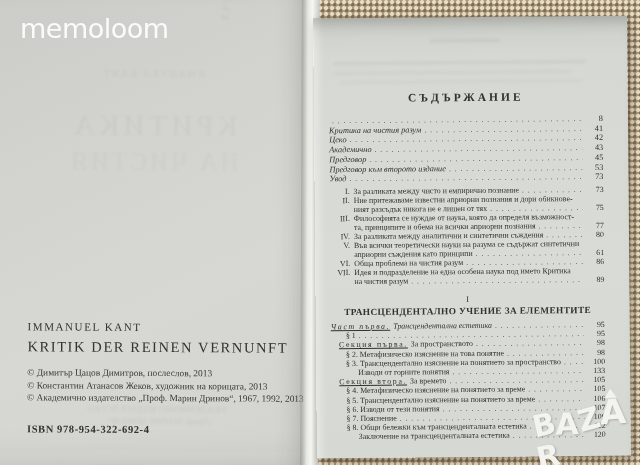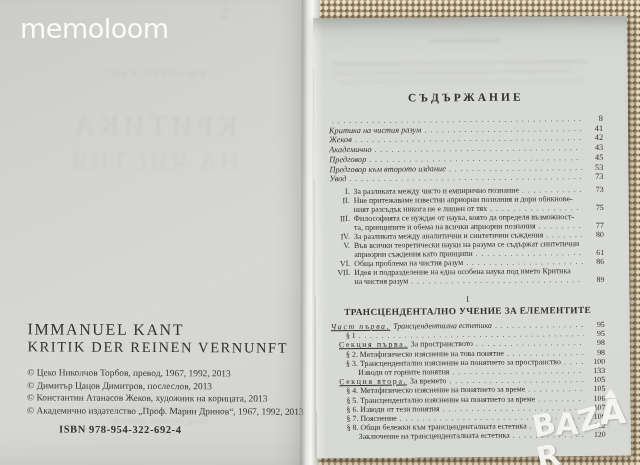--- a/index.html
+++ b/index.html
@@ -22,24 +22,24 @@
     box-shadow:inset -22px 0 26px -12px rgba(40,40,36,.25), inset 0 -40px 40px -30px rgba(40,40,36,.10);
   }
   .ghost{position:absolute;color:#6e6f6a;transform:scaleX(-1);filter:blur(1px);white-space:nowrap;}
   .g-author{top:78px;left:70px;width:190px;text-align:center;font-size:10px;letter-spacing:2px;opacity:.10;}
   .g-t1{top:118px;left:50px;width:230px;text-align:center;font-size:30px;letter-spacing:4px;opacity:.07;}
   .g-t2{top:158px;left:50px;width:230px;text-align:center;font-size:25px;letter-spacing:3px;opacity:.06;}
   .g-spine{top:30px;left:240px;font-size:9.5px;letter-spacing:2.5px;opacity:.12;transform:rotate(97deg) scaleX(-1);transform-origin:left top;}
   .g-pub1{top:414px;left:100px;font-size:9px;letter-spacing:.5px;opacity:.14;}
   .g-pub2{top:426px;left:120px;font-size:9px;opacity:.13;}
   .imprint{position:absolute;left:40px;color:#34332e;}
-  .author{top:331px;font-size:16px;letter-spacing:1.6px;}
+  .author{top:331px;font-size:11px;letter-spacing:1.6px;}
   .orig-title{top:349px;font-size:14.5px;letter-spacing:1.6px;}
   .credits{top:377px;font-size:9.4px;line-height:12.5px;color:#3a3933;}
-  .isbn{top:434px;font-size:10.5px;font-weight:bold;letter-spacing:.6px;margin-left:32px;}
+  .isbn{top:434px;font-size:10.5px;font-weight:bold;letter-spacing:.6px;}
   
   .gutter-edge{
     position:absolute;left:301px;top:-4px;width:18px;height:474px;
     background:linear-gradient(90deg,rgba(60,60,55,.18) 0%,#e6e7e2 35%,#f6f7f2 60%,#c7c9c4 100%);
     transform:rotate(.2deg);
   }
   
   .right-page{
     left:315px;top:17px;width:314px;height:440px;
     background:linear-gradient(180deg,#ccceC9 0%,#d6d8d3 9%,#d9dbd6 55%,#d6d8d3 100%);
@@ -96,21 +96,20 @@
   <div class="ghost g-spine">БЪЛГАРСКА АКАДЕМИЯ</div>
   <div class="ghost g-author">ИМАНУЕЛ КАНТ</div>
   <div class="ghost g-t1">КРИТИКА</div>
   <div class="ghost g-t2">НА ЧИСТИЯ</div>
   <div class="ghost g-pub1">АКАДЕМИЧНО ИЗДАТЕЛСТВО</div>
   <div class="ghost g-pub2">„Проф. МАРИН ДРИНОВ“</div>
 
   <div class="imprint author">IMMANUEL KANT</div>
   <div class="imprint orig-title">KRITIK DER REINEN VERNUNFT</div>
   <div class="imprint credits" id="credits">
-      <div>© Цеко Николчов Торбов, превод, 1967, 1992, 2013</div>
       <div>© Димитър Цацов Димитров, послеслов, 2013</div>
       <div>© Константин Атанасов Жеков, художник на корицата, 2013</div>
       <div>© Академично издателство „Проф. Марин Дринов“, 1967, 1992, 2013</div>
     </div>
   <div class="imprint isbn">ISBN 978-954-322-692-4</div>
 </div>
 
 <div class="gutter-edge"></div>
 
 <div class="page right-page">
@@ -121,21 +120,21 @@
         <div class="toc-row">
           <span class="dots"></span>
           <span class="pg">8</span>
         </div>
         <div class="toc-row">
           <span class="toc-text">Критика на чистия разум</span>
           <span class="dots"></span>
           <span class="pg">41</span>
         </div>
         <div class="toc-row">
-          <span class="toc-text">Жеков</span>
+          <span class="toc-text">Цеко</span>
           <span class="dots"></span>
           <span class="pg">42</span>
         </div>
         <div class="toc-row">
           <span class="toc-text">Академично</span>
           <span class="dots"></span>
           <span class="pg">43</span>
         </div>
         <div class="toc-row">
           <span class="toc-text">Предговор</span>

